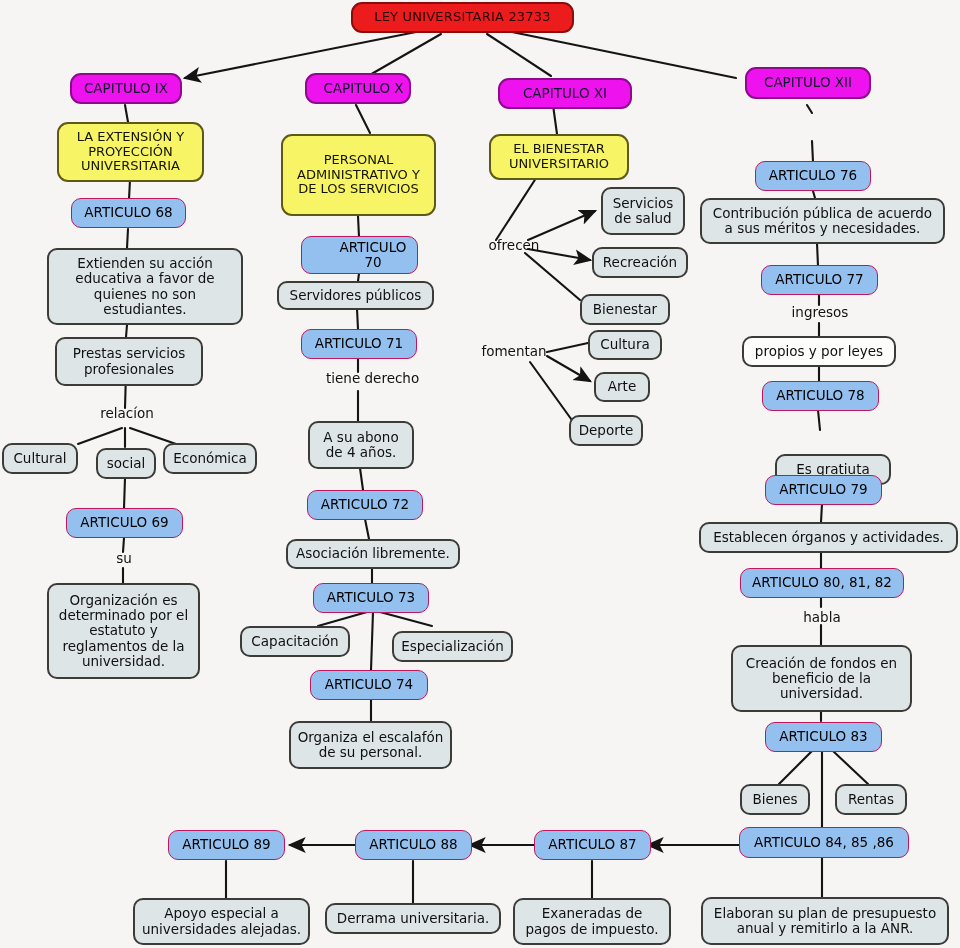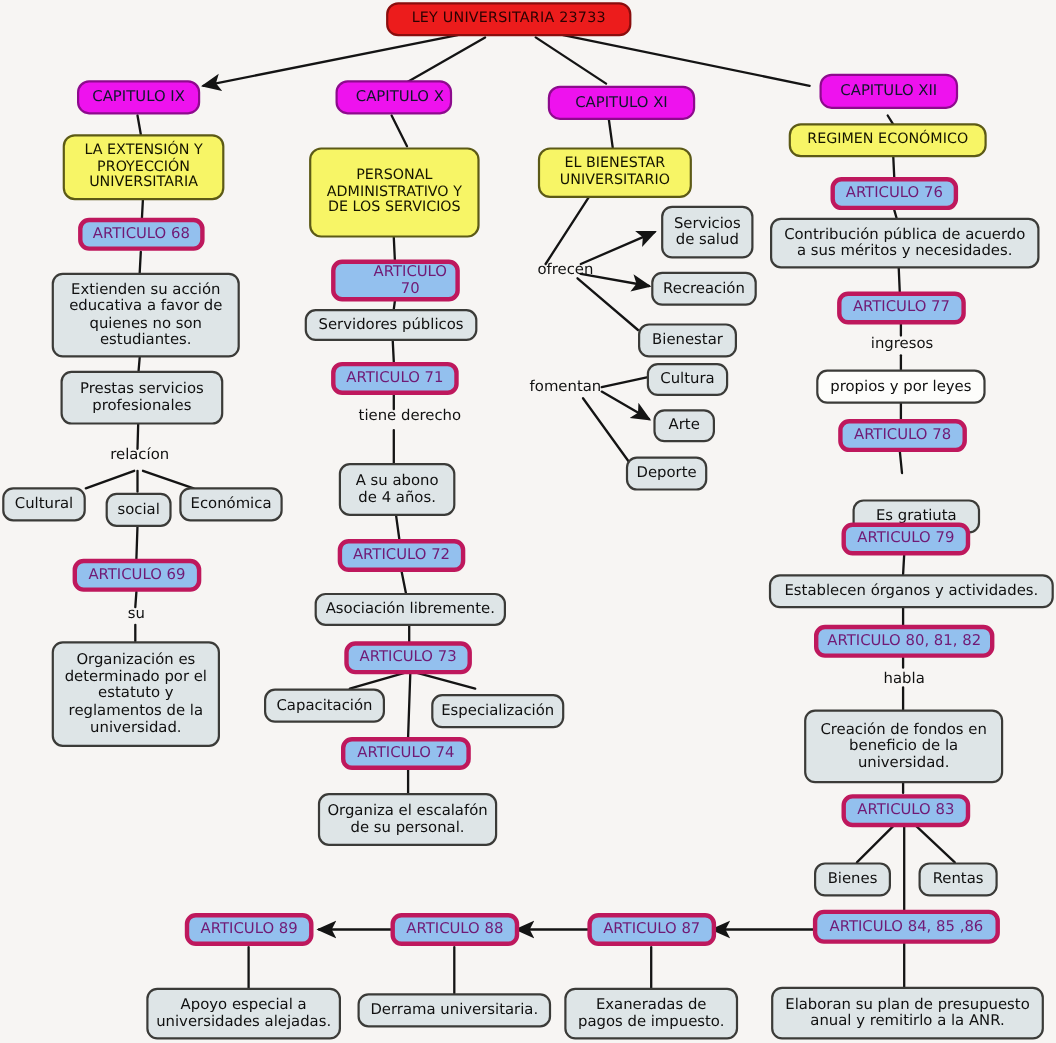--- a/index.html
+++ b/index.html
@@ -45,24 +45,24 @@
   }
   .n-theme{
     background:#f7f566;
     border:2px solid #5c5a16;
     border-radius:11px;
     font-size:13px;
     color:#141400;
   }
   .n-art{
     background:#93c0ee;
-    border:4px solid #be185d;
+    border:1px solid #be185d;
     border-radius:10px;
     font-size:13.5px;
-    color:#701a75;
+    color:#000000;
   }
   .n-plain{
     background:#dee5e7;
     border:2px solid #3b3b38;
     border-radius:10px;
     font-size:13.5px;
     color:#101010;
   }
   .n-white{
     background:#fdfdfb;
@@ -181,28 +181,25 @@
 
   <div class="node n-theme" style="left:57px;top:122px;width:147px;height:60px;">
     <span>LA EXTENSIÓN Y PROYECCIÓN UNIVERSITARIA</span>
   </div>
   <div class="node n-theme" style="left:281px;top:134px;width:155px;height:82px;">
     <span>PERSONAL ADMINISTRATIVO Y DE LOS SERVICIOS</span>
   </div>
   <div class="node n-theme" style="left:489px;top:134px;width:140px;height:46px;">
     <span>EL BIENESTAR UNIVERSITARIO</span>
   </div>
-  <div class="node n-theme" style="left:717px;top:112px;width:180px;height:31px;">
-    <span>REGIMEN ECONÓMICO</span>
-  </div>
 
   <div class="node n-art" style="left:71px;top:198px;width:115px;height:30px;">
     <span>ARTICULO 68</span>
   </div>
-  <div class="node n-plain" style="left:47px;top:248px;width:171px;height:77px;">
+  <div class="node n-plain" style="left:47px;top:248px;width:196px;height:77px;">
     <span>Extienden su acción educativa a favor de quienes no son estudiantes.</span>
   </div>
   <div class="node n-plain" style="left:55px;top:337px;width:148px;height:49px;">
     <span>Prestas servicios profesionales</span>
   </div>
   <div class="lbl" style="left:92px;top:406px;width:70px;">relacíon</div>
 
   <div class="node n-plain" style="left:2px;top:443px;width:76px;height:31px;">
     <span>Cultural</span>
   </div>

